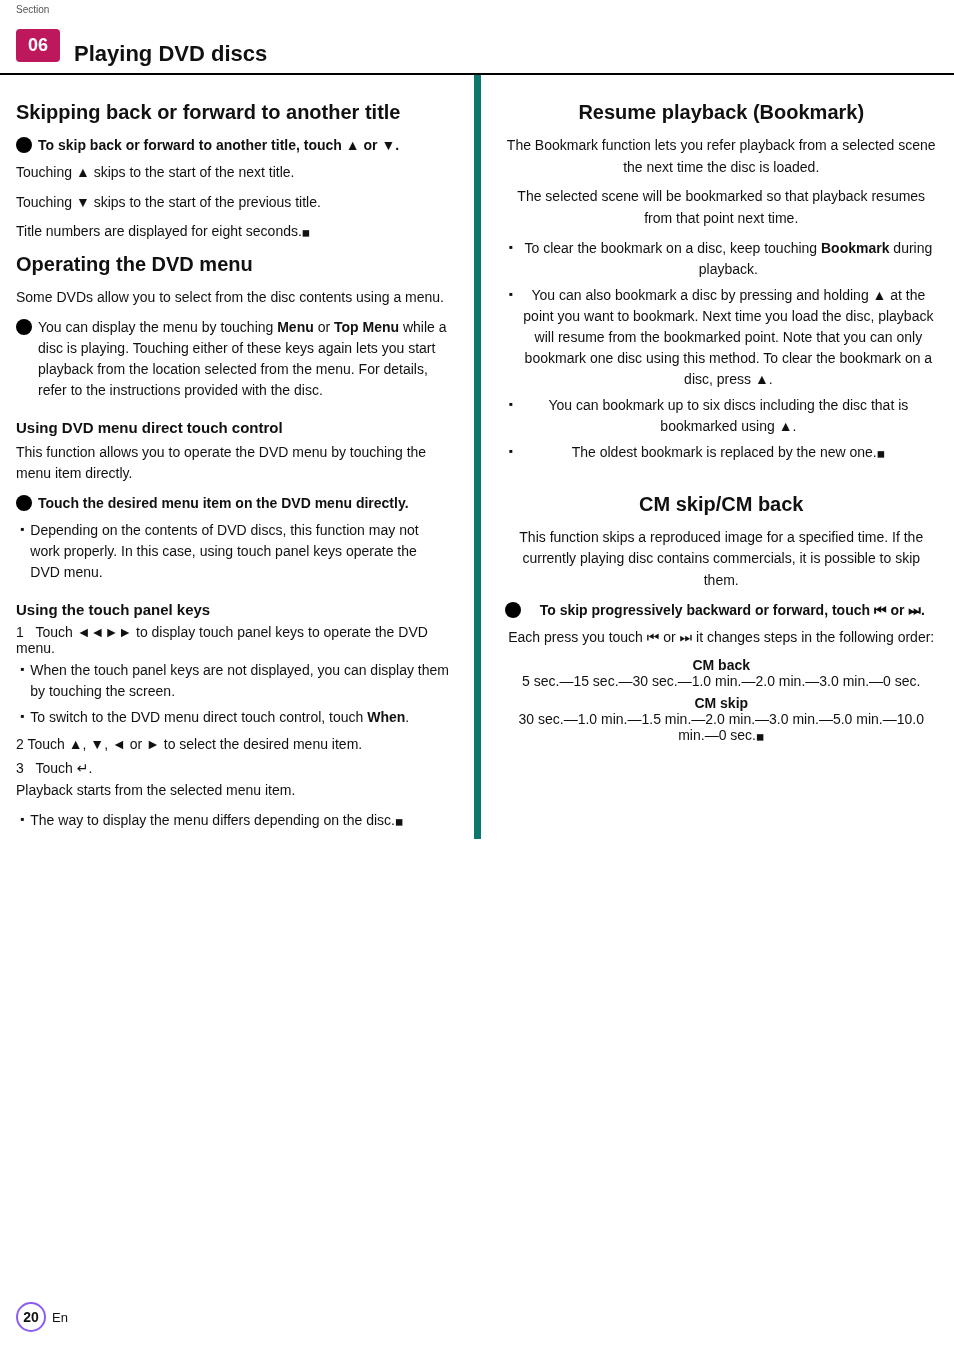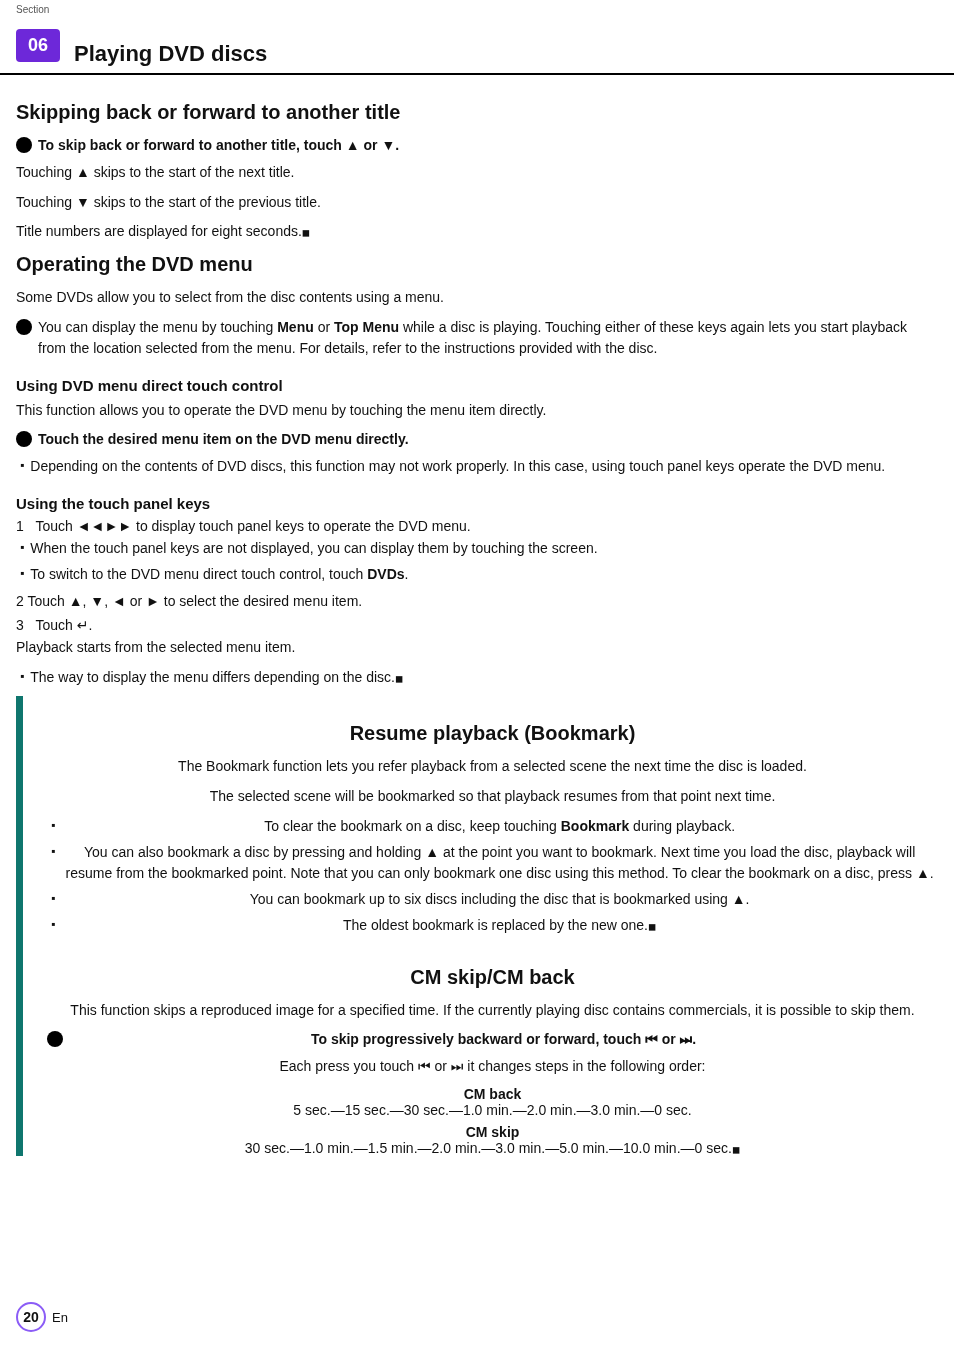--- a/index.html
+++ b/index.html
@@ -22,21 +22,21 @@
       margin-bottom: 0;
     }
     .section-label {
       font-size: 10px;
       color: #555;
       position: absolute;
       top: 4px;
       left: 16px;
     }
     .section-box {
-      background: #6d28d9;
+      background: #be185d;
       color: #fff;
       font-weight: bold;
       font-size: 18px;
       padding: 6px 12px;
       margin-left: 16px;
       margin-top: 18px;
       border-radius: 4px;
       min-width: 44px;
       text-align: center;
     }
@@ -45,21 +45,20 @@
       font-weight: bold;
       margin-left: 14px;
       margin-top: 35px;
     }
 
     
     .content {
       display: flex;
       padding: 0 16px;
       gap: 0;
-      flex-direction: column;
     }
     .left-col {
       flex: 1;
       padding-right: 24px;
       padding-top: 24px;
     }
     .right-col {
       flex: 1;
       padding-left: 24px;
       padding-top: 24px;
@@ -227,21 +226,21 @@
       <div class="subsection-title">Using the touch panel keys</div>
 
       <div class="step-item">
         <div class="step-heading">1&nbsp;&nbsp;&nbsp;Touch ◄◄►► to display touch panel keys to operate the DVD menu.</div>
         <div class="sq-bullet">
           <span class="sq-bullet-mark">▪</span>
           <span class="sq-bullet-text">When the touch panel keys are not displayed, you can display them by touching the screen.</span>
         </div>
         <div class="sq-bullet">
           <span class="sq-bullet-mark">▪</span>
-          <span class="sq-bullet-text">To switch to the DVD menu direct touch control, touch <b>DVDs</b>.</span>
+          <span class="sq-bullet-text">To switch to the DVD menu direct touch control, touch <b>When</b>.</span>
         </div>
       </div>
 
       <div class="step-item">
         <div class="step-heading">2   Touch ▲, ▼, ◄ or ► to select the desired menu item.</div>
       </div>
 
       <div class="step-item">
         <div class="step-heading">3&nbsp;&nbsp;&nbsp;Touch ↵.</div>
         <p>Playback starts from the selected menu item.</p>

